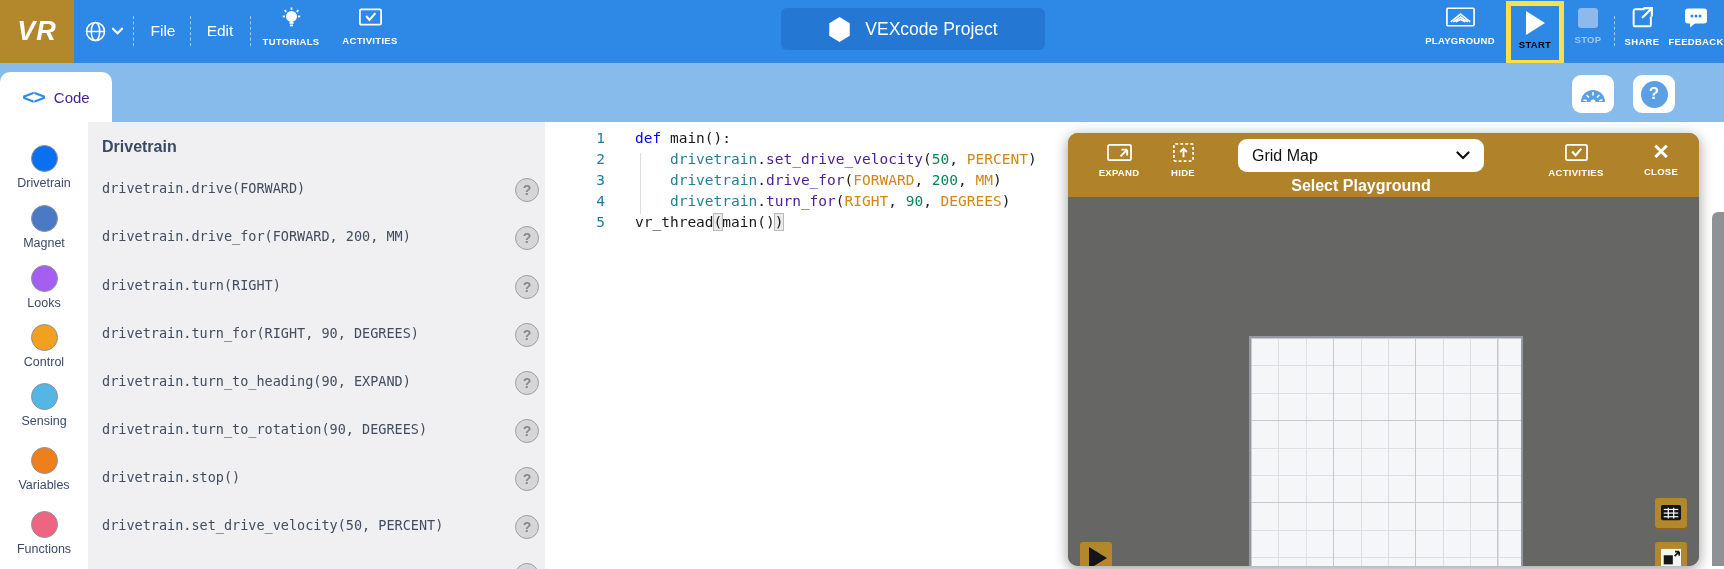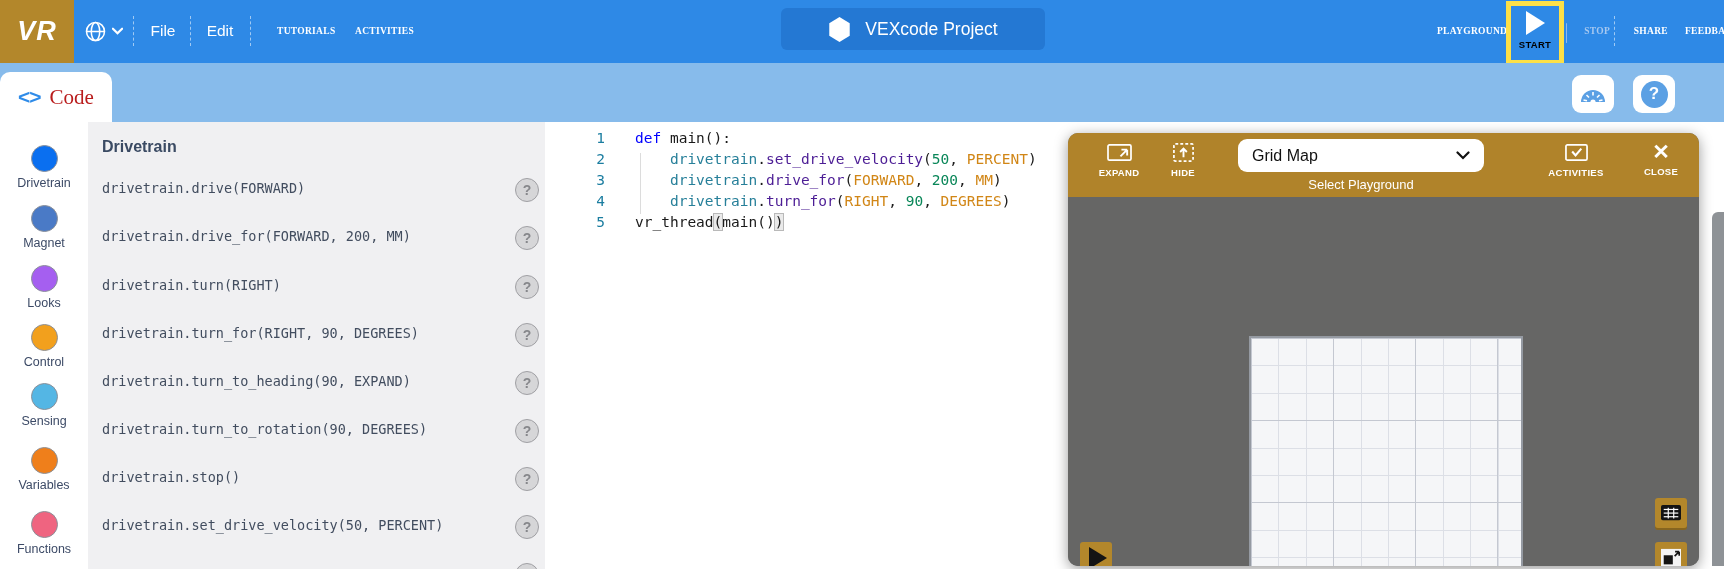--- a/index.html
+++ b/index.html
@@ -10,35 +10,35 @@
   }
   .abs{position:absolute;}
   
   .topbar{left:0;top:0;width:1724px;height:63px;background:#2e89e6;}
   .logo{left:0;top:0;width:74px;height:63px;background:#b3872b;color:#fff;
     font-weight:800;font-style:italic;font-size:27px;display:flex;align-items:center;justify-content:center;letter-spacing:1px;cursor:pointer;}
   .globe-wrap{left:76px;top:14px;width:54px;height:34px;display:flex;align-items:center;justify-content:center;gap:5px;color:#fff;cursor:pointer;}
   .tb-sep{top:16px;height:30px;border-left:1px dashed rgba(255,255,255,.55);width:0;}
   .menu-item{top:14px;height:34px;display:flex;align-items:center;justify-content:center;
     color:#fff;font-size:15.5px;cursor:pointer;background:none;border:none;font-family:inherit;}
-  .tb-iconbtn{top:5px;height:52px;display:flex;align-items:center;justify-content:flex-start;gap:17px;color:#fff;cursor:pointer;font-family:Liberation Serif, serif;}
+  .tb-iconbtn{top:5px;height:52px;display:flex;flex-direction:column;align-items:center;justify-content:flex-start;gap:6px;color:#fff;cursor:pointer;}
   .tb-label{font-size:9.5px;font-weight:bold;letter-spacing:.3px;}
   .project-btn{left:781px;top:8px;width:264px;height:42px;background:#2478d3;border-radius:6px;
     display:flex;align-items:center;justify-content:center;gap:14px;color:#fff;font-size:17.5px;cursor:pointer;}
   .start-frame{left:1506px;top:1px;width:58px;height:64px;border:5px solid #fde047;box-sizing:border-box;
     display:flex;flex-direction:column;align-items:center;justify-content:flex-start;padding-top:5px;gap:4px;cursor:pointer;}
   .play-tri{width:0;height:0;border-left:19px solid #ffffff;border-top:12px solid transparent;border-bottom:12px solid transparent;}
   .stop-sq{width:20px;height:20px;background:#8db9ed;border-radius:3px;margin-top:3px;}
   .stop-btn .tb-label{color:#a6c8f0;}
   
   .codebar{left:0;top:63px;width:1724px;height:59px;background:#87bbeb;}
   .code-tab{left:0;top:9px;width:112px;height:50px;background:#fff;border-radius:10px 10px 0 0;
     display:flex;align-items:center;justify-content:center;gap:9px;cursor:pointer;}
   .angle-ico{color:#2f8be8;font-weight:900;font-size:21px;letter-spacing:-1px;}
-  .code-tab-label{color:#b91c1c;font-size:21px;font-family:Liberation Serif, serif;}
+  .code-tab-label{color:#4c1d95;font-size:15px;}
   .wh-btn{top:12px;width:42px;height:38px;background:#fff;border-radius:9px;display:flex;align-items:center;justify-content:center;cursor:pointer;}
   .help-circle{width:27px;height:27px;border-radius:50%;background:#5ba0e4;color:#fff;font-weight:bold;font-size:17px;
     display:flex;align-items:center;justify-content:center;}
   
   .palette{left:0;top:122px;width:88px;height:447px;background:#fff;}
   .pal-item{position:absolute;left:0;width:88px;display:flex;flex-direction:column;align-items:center;cursor:pointer;}
   .pal-circle{width:27px;height:27px;border-radius:50%;border:1.5px solid #8b9099;box-sizing:border-box;}
   .pal-label{margin-top:4px;font-size:12.5px;color:#3c4a66;}
   
   .cmd-panel{left:88px;top:122px;width:457px;height:447px;background:#f0f0f2;overflow:hidden;}
@@ -62,21 +62,21 @@
   .indent-guide{left:640px;top:153px;width:1px;height:61px;background:#dcdcdc;}
   
   .pg-panel{left:1068px;top:133px;width:631px;height:433px;border-radius:10px;overflow:hidden;
     box-shadow:0 3px 14px rgba(0,0,0,.4);background:#666665;}
   .pg-header{position:absolute;left:0;top:0;width:631px;height:64px;background:#b0832a;}
   .pg-hbtn{position:absolute;display:flex;flex-direction:column;align-items:center;gap:3px;color:#fff;cursor:pointer;}
   .pg-hlabel{font-size:9.5px;font-weight:bold;letter-spacing:.3px;}
   .pg-dropdown{position:absolute;left:170px;top:6px;width:246px;height:33px;background:#fff;border-radius:9px;
     display:flex;align-items:center;justify-content:space-between;padding:0 14px;box-sizing:border-box;
     font-size:16px;color:#111;cursor:pointer;}
-  .pg-subtitle{position:absolute;left:170px;top:44px;width:246px;text-align:center;color:#fff;font-weight:normal;font-size:13px;}
+  .pg-subtitle{position:absolute;left:170px;top:44px;width:246px;text-align:center;color:#fff;font-weight:bold;font-size:16px;}
   .pg-close-x{font-size:21px;font-weight:bold;line-height:22px;}
   .pg-tablewrap{position:absolute;left:6px;top:66px;width:619px;height:64px;background:#4b4b4b;padding:3px;box-sizing:border-box;}
   .pg-thead{display:flex;height:34px;background:#8a651c;}
   .pg-th{flex:1;color:#fff;font-size:11.5px;line-height:1.12;display:flex;align-items:center;justify-content:center;
     text-align:center;white-space:pre-line;}
   .pg-tvals{display:flex;height:24px;background:#d9d9d9;margin-top:0;}
   .pg-td{flex:1;color:#2c2c2c;font-size:9.5px;line-height:1.12;display:flex;align-items:center;justify-content:center;
     text-align:center;white-space:pre-line;}
   .pg-viewport{position:absolute;left:0;top:64px;width:631px;height:369px;background:#666665;}
   .pg-grid{position:absolute;left:181px;top:139px;width:274px;height:294px;background:#f5f6f8;

